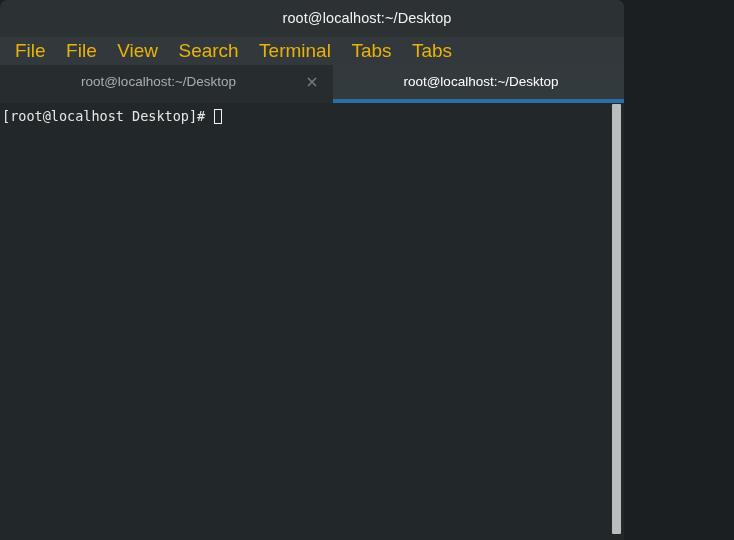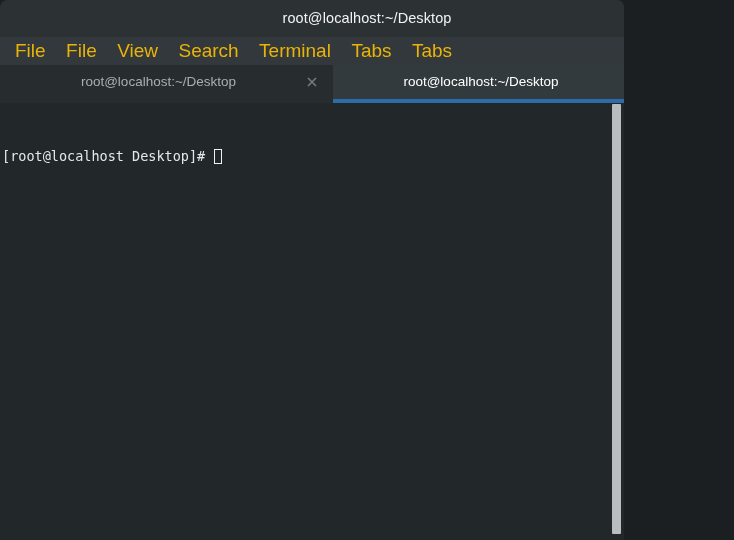--- a/index.html
+++ b/index.html
@@ -192,21 +192,20 @@
     line-height: 18px;
     color: #e6e8e8;
     white-space: pre;
     cursor: text;
   }
   #prompt-line {
     display: block;
     height: 18px;
     line-height: 18px;
     white-space: pre;
-    margin-top: 40px;
   }
   #prompt-text { color: #e6e8e8; }
   #cursor-block {
     display: inline-block;
     width: 8px;
     height: 15px;
     border: 1.6px solid #f0f2f2;
     background: transparent;
     box-sizing: border-box;
     vertical-align: -3px;

